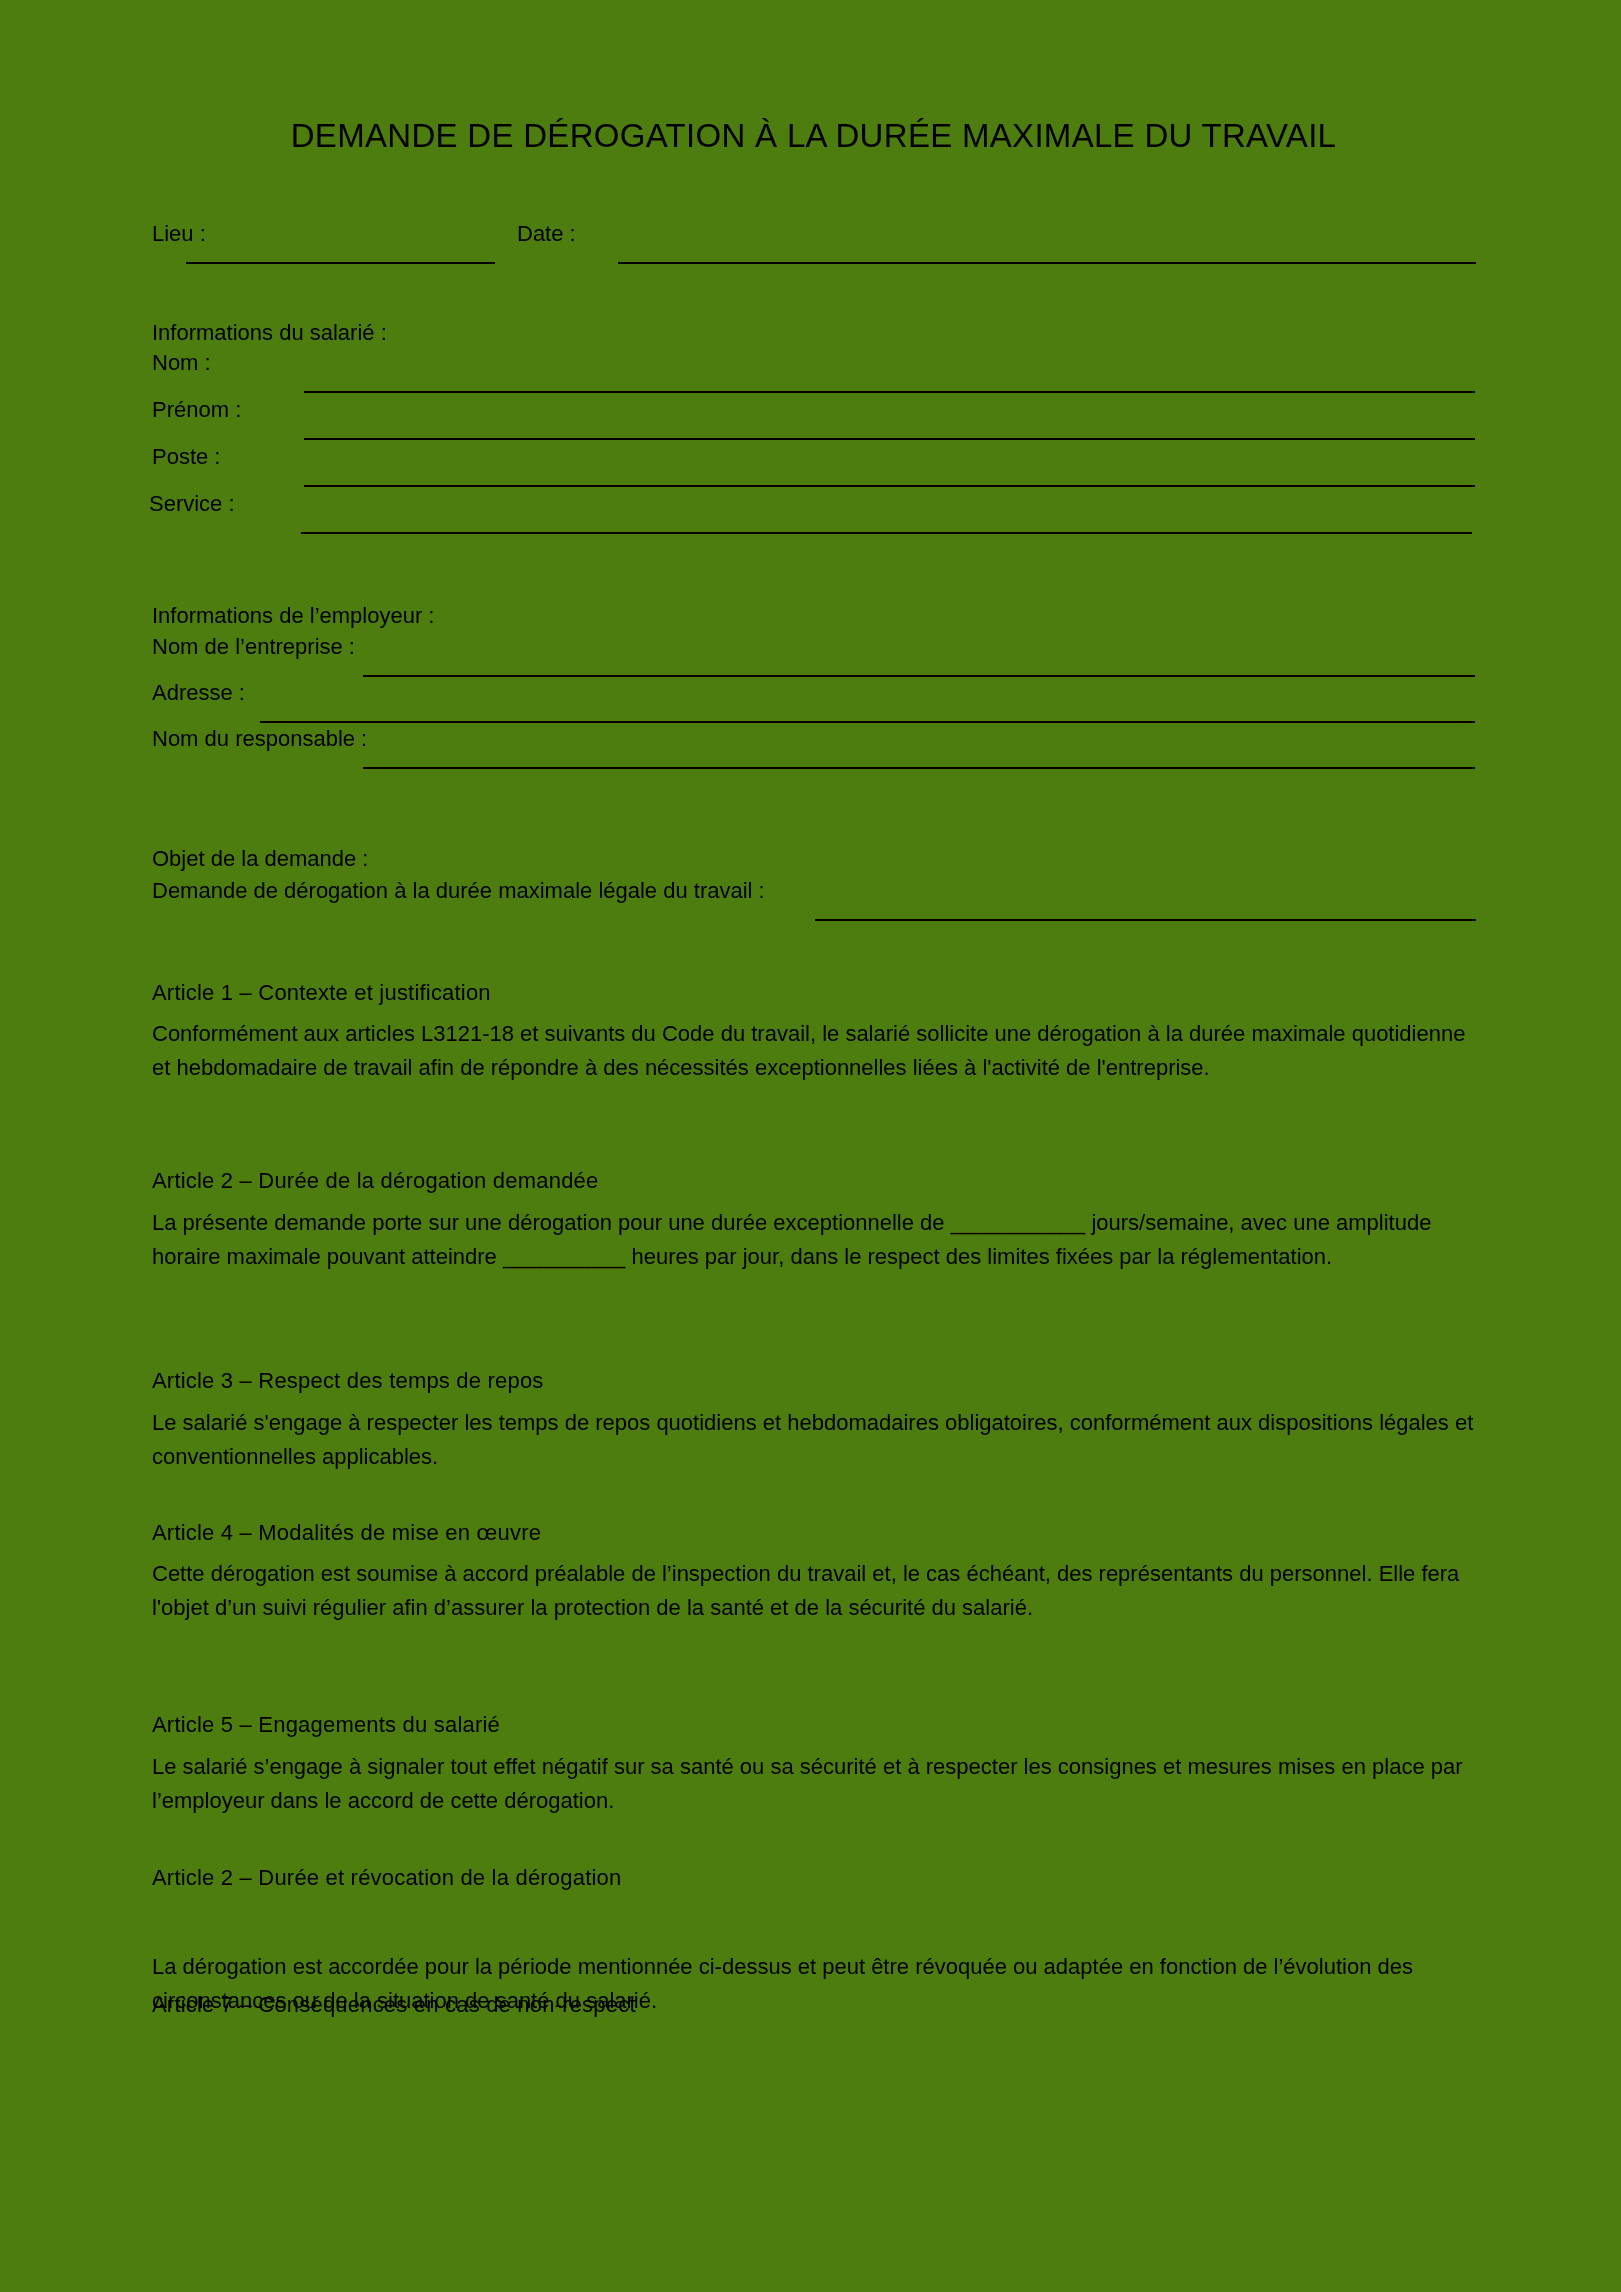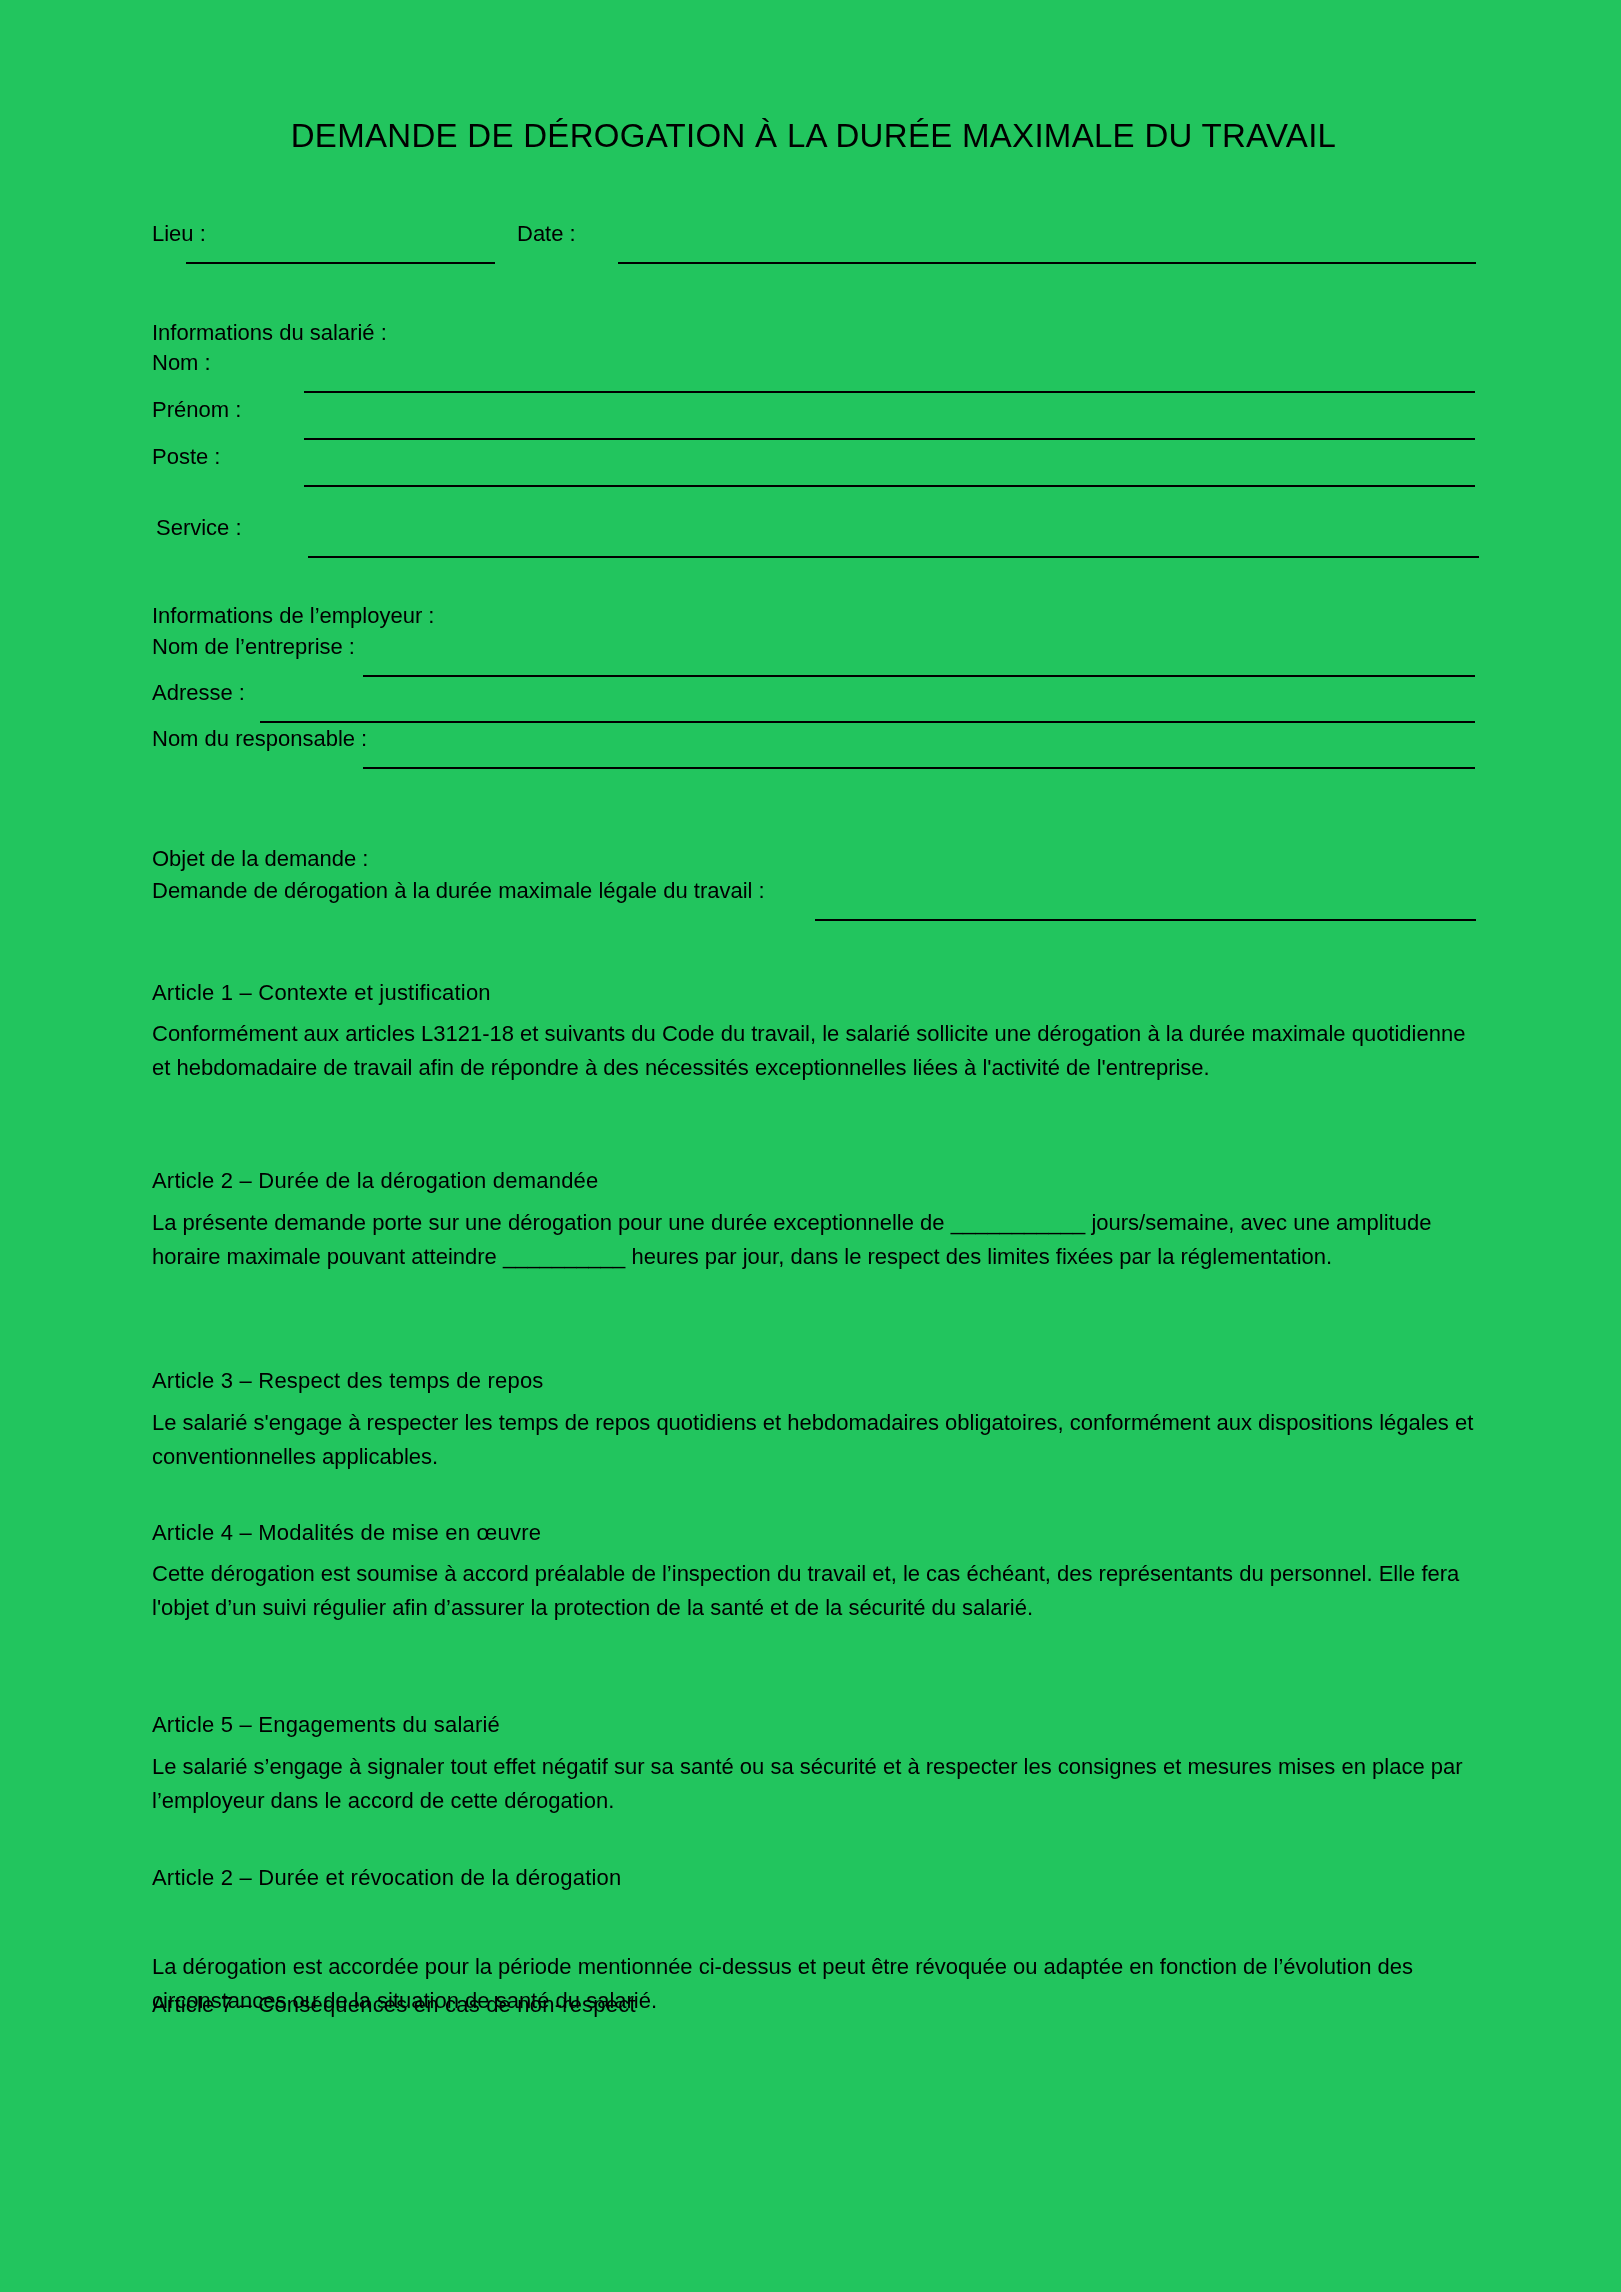--- a/index.html
+++ b/index.html
@@ -5,21 +5,21 @@
 <style>
   html, body {
     margin: 0;
     padding: 0;
     background: #ffffff;
   }
   .page {
     position: relative;
     width: 1621px;
     height: 2293px;
-    background: #22c55e;
+    background: #4d7c0f;
     margin: 0 auto;
     font-family: "Liberation Sans", sans-serif;
     color: #000000;
     box-sizing: border-box;
     overflow: hidden;
   }
 
   
   .doc-title {
     position: absolute;
@@ -105,21 +105,21 @@
     <span class="rule" style="left:152px; width:1171px;"></span>
   </div>
   <div class="form-row" style="left:152px; top:397px; width:1323px;">
     <span class="form-label">Prénom :</span>
     <span class="rule" style="left:152px; width:1171px;"></span>
   </div>
   <div class="form-row" style="left:152px; top:444px; width:1323px;">
     <span class="form-label">Poste :</span>
     <span class="rule" style="left:152px; width:1171px;"></span>
   </div>
-  <div class="form-row" style="left:156px; top:491px; width:1323px;margin-top:24px;">
+  <div class="form-row" style="left:149px; top:491px; width:1323px;">
     <span class="form-label">Service :</span>
     <span class="rule" style="left:152px; width:1171px;"></span>
   </div>
 
   <div class="section-head" style="top:603px;">Informations de l’employeur :</div>
 
   <div class="form-row" style="left:152px; top:634px; width:1323px;">
     <span class="form-label">Nom de l’entreprise :</span>
     <span class="rule" style="left:211px; width:1112px;"></span>
   </div>

